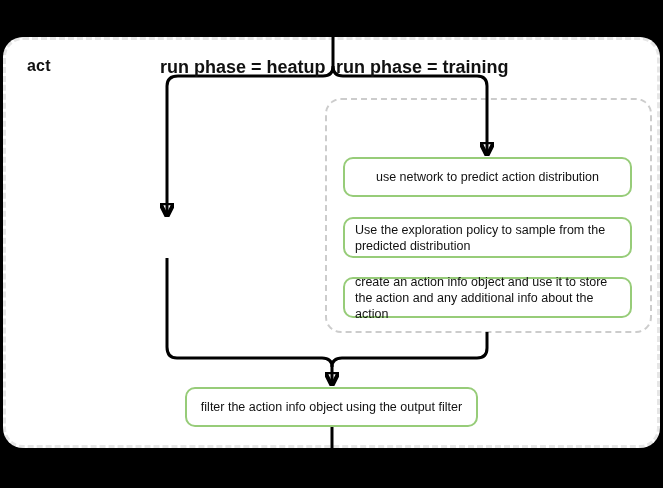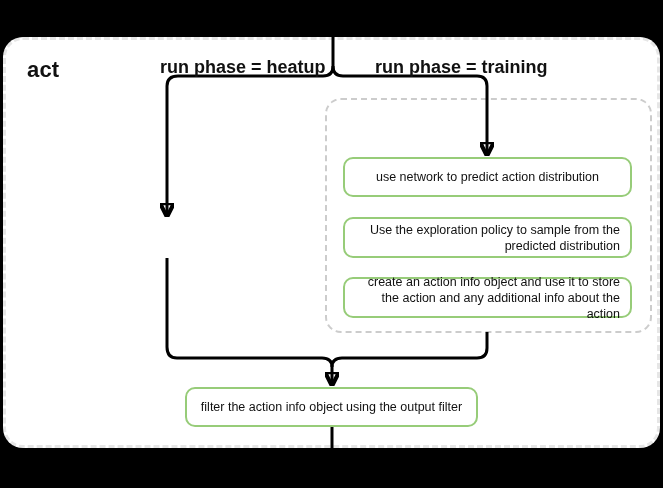--- a/index.html
+++ b/index.html
@@ -22,21 +22,21 @@
   
   .act-container{
     position:absolute;left:3px;top:37px;width:651px;height:405px;
     background:var(--surface);
     border:3px dashed var(--container-border);
     border-radius:20px;
     z-index:1;
   }
   .act-title{
     position:absolute;left:27px;top:57px;
-    font-size:22px;font-weight:bold;color:var(--text);
+    font-size:16px;font-weight:bold;color:var(--text);
     z-index:10;letter-spacing:.2px;
   }
   
   .group-box{
     position:absolute;left:325px;top:98px;width:323px;height:231px;
     background:var(--surface);
     border:2px dashed var(--group-border);
     border-radius:16px;
     z-index:2;
   }
@@ -45,29 +45,29 @@
     font-size:19px;font-weight:bold;line-height:22px;color:var(--text);
     z-index:10;
   }
   
   .edge-label{
     position:absolute;top:57px;
     font-size:18px;font-weight:bold;color:var(--text);
     z-index:10;white-space:nowrap;
   }
   .edge-label.heatup{left:160px;width:145px;text-align:right;}
-  .edge-label.training{left:349px;text-align:center;padding-left:26px;}
+  .edge-label.training{left:336px;text-align:center;}
   
   .node{
     position:absolute;box-sizing:border-box;
     background:var(--surface);
     border:2px solid var(--node-border);
     border-radius:10px;
     display:flex;align-items:center;justify-content:center;
-    text-align:right;
+    text-align:left;
     font-size:12.5px;line-height:16px;color:var(--text);
     padding:2px 10px;
     z-index:10;
   }
   .node-sample{left:22px;top:218px;width:287px;height:40px;}
   .node-predict{left:343px;top:157px;width:289px;height:40px;}
   .node-explore{left:343px;top:217px;width:289px;height:41px;}
   .node-create{left:343px;top:277px;width:289px;height:41px;}
   .node-filter{left:185px;top:387px;width:293px;height:40px;}
   

